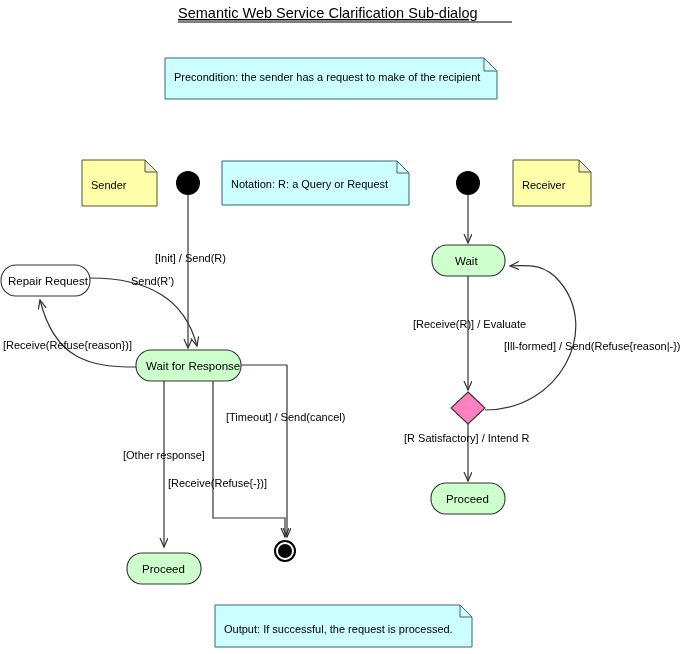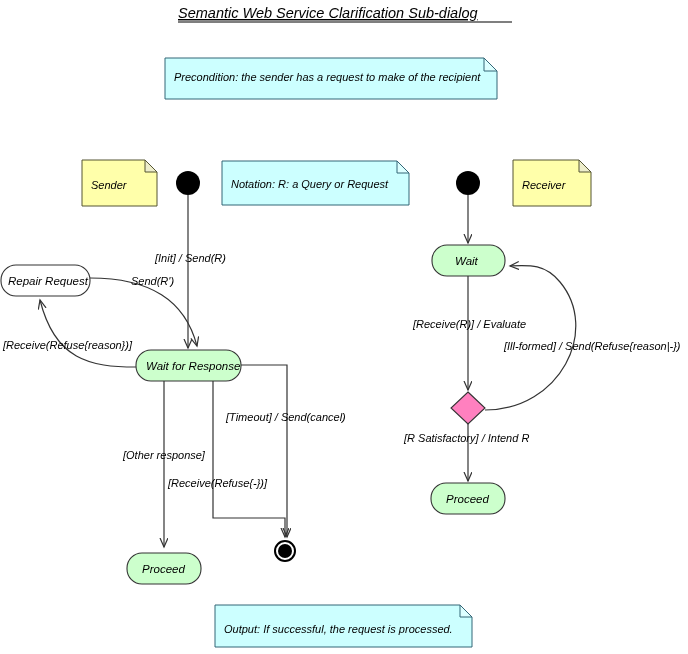--- a/index.html
+++ b/index.html
@@ -1,17 +1,17 @@
 <!DOCTYPE html>
 <html><head>
 <meta charset="utf-8">
 <style>
   html,body{margin:0;padding:0;background:#ffffff;}
   body{width:688px;height:654px;font-family:"Liberation Sans",sans-serif;color:#000;}
-  #diagram-root{position:relative;width:680px;height:654px;overflow:hidden;font-style:italic;}
+  #diagram-root{position:relative;width:680px;height:654px;overflow:hidden;}
   svg{display:block;}
   .title-text{font-family:"Liberation Sans",sans-serif;font-size:14.5px;fill:#000;text-decoration:underline;}
   .state-label{font-family:"Liberation Sans",sans-serif;font-size:11.5px;fill:#000;}
   .note-text{font-family:"Liberation Sans",sans-serif;font-size:11px;fill:#000;}
   .edge-label{font-family:"Liberation Sans",sans-serif;font-size:11px;fill:#000;}
   .state-box{fill:#ccffcc;stroke:#333333;stroke-width:1.1;}
   .state-box-plain{fill:#ffffff;stroke:#333333;stroke-width:1.1;}
   .note-yellow{fill:#ffffaa;stroke:#555533;stroke-width:1;}
   .note-cyan{fill:#ccffff;stroke:#336677;stroke-width:1;}
   .note-fold{fill:#eeeecc;stroke:#555533;stroke-width:1;}

